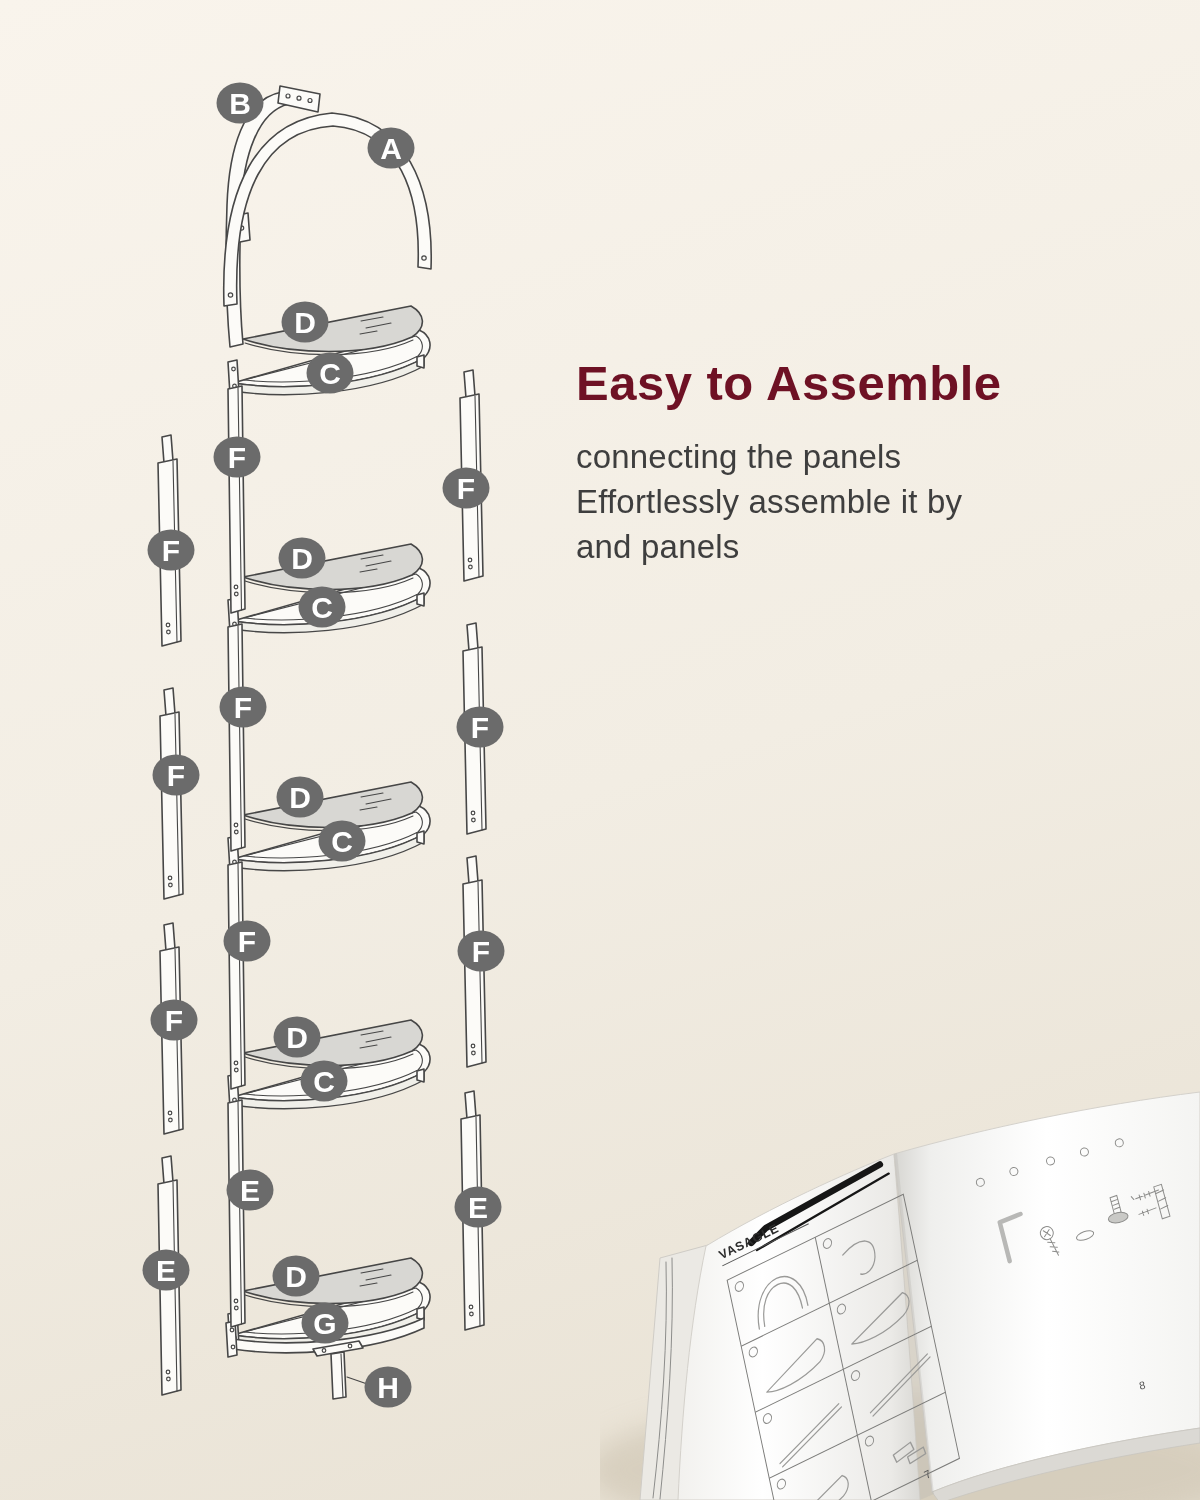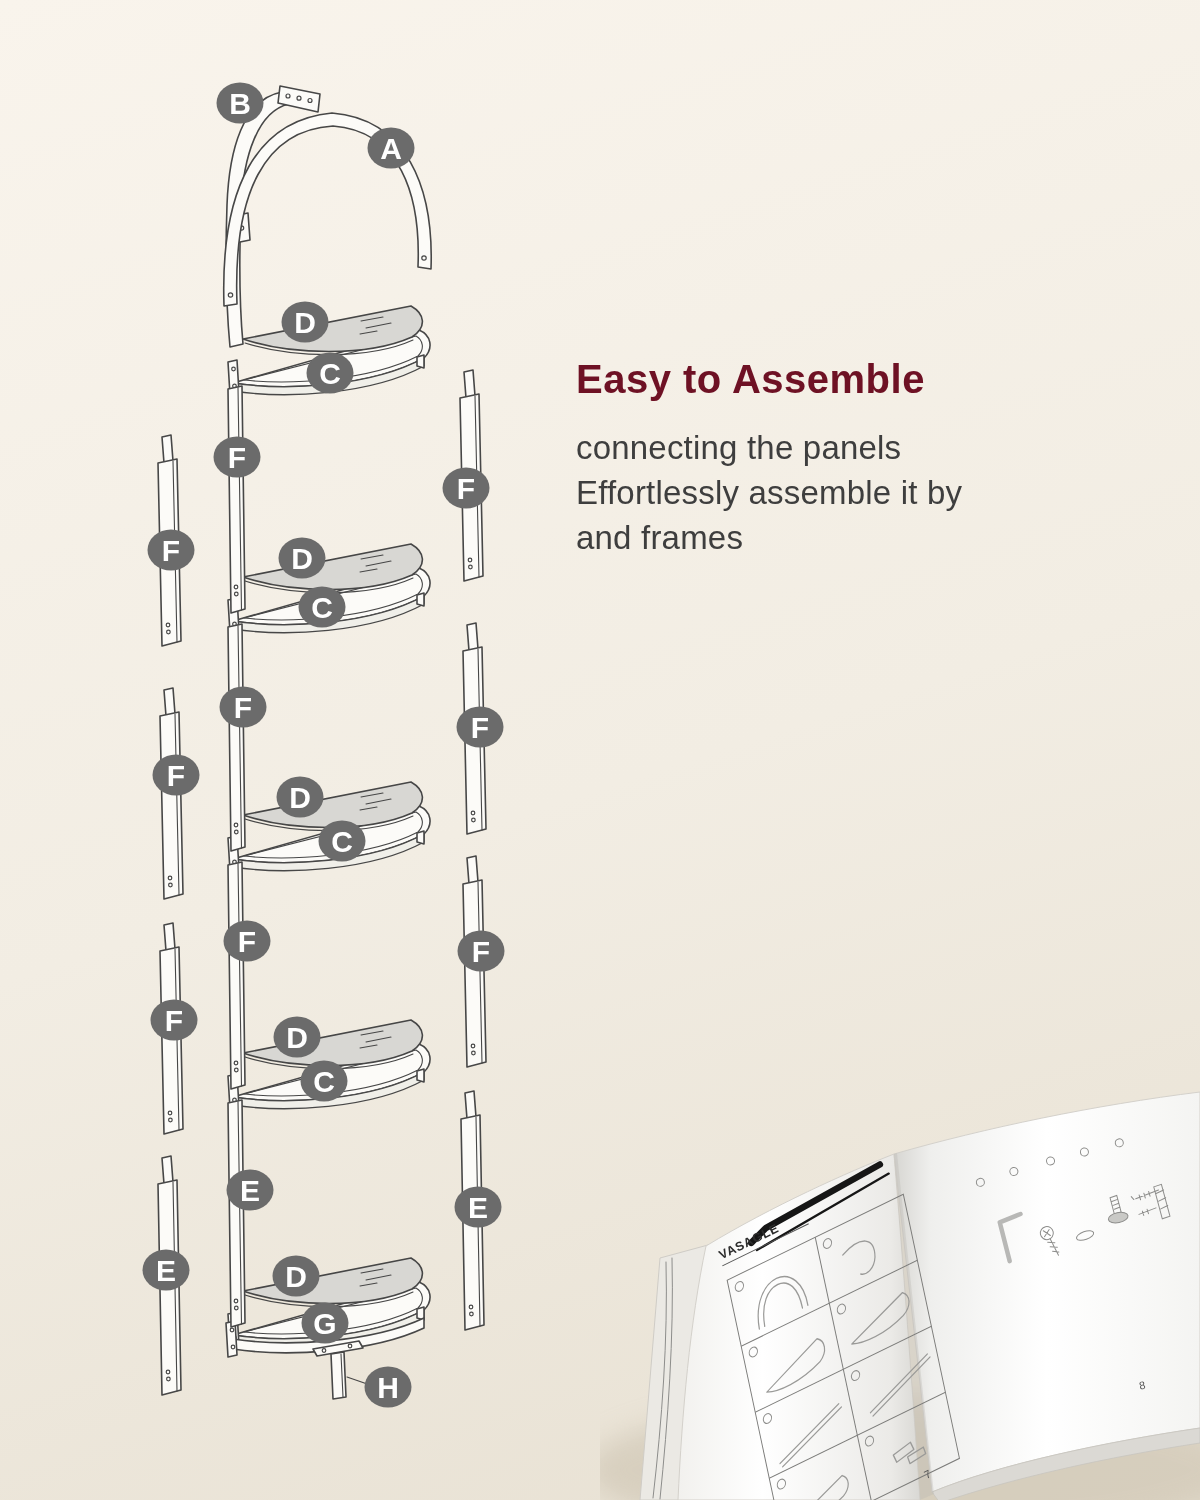--- a/index.html
+++ b/index.html
@@ -10,21 +10,21 @@
   #diagram{left:0;top:0;}
   #book{left:600px;top:1060px;}
   .ln{fill:none;stroke:#474747;stroke-width:1.6;stroke-linecap:round;stroke-linejoin:round;}
   .thin{stroke-width:1.1;}
   .fw{fill:#fcfbf8;stroke:#474747;stroke-width:1.6;stroke-linejoin:round;}
   .face{fill:#f0efe9;stroke:#474747;stroke-width:1.4;stroke-linejoin:round;}
   .fg{fill:#d8d7d3;stroke:#464646;stroke-width:1.6;stroke-linejoin:round;}
   .dot{fill:none;stroke:#474747;stroke-width:1.2;}
   .badge-letter{font-family:"Liberation Sans",sans-serif;font-size:30px;font-weight:bold;fill:#ffffff;}
   .headline{position:absolute;left:576px;top:358px;width:580px;}
-  .headline h1{margin:0;font-size:40px;font-weight:bold;letter-spacing:.5px;line-height:1.05;}
+  .headline h1{margin:0;font-size:49px;font-weight:bold;letter-spacing:.5px;line-height:1.05;}
   .headline .body{margin-top:26px;font-size:33px;line-height:1.36;letter-spacing:.2px;}
   .headline .body span{display:block;}
   
   .bk{fill:none;stroke:#9a9a98;stroke-width:1.3;stroke-linecap:round;stroke-linejoin:round;}
   .bk2{fill:none;stroke:#8d8d8b;stroke-width:1;stroke-linecap:round;}
   .gridln{fill:none;stroke:#7c7c7a;stroke-width:1;}
   .mini-label{font-size:11px;fill:#555;}
   .brand-text{font-size:12.5px;font-weight:bold;letter-spacing:.8px;fill:#2d2d2d;}
 </style>
 </head>
@@ -229,21 +229,21 @@
           <text x="388" y="1397.5" text-anchor="middle" class="badge-letter" fill="#ffffff">H</text>
         </g>
       </g>
   </svg>
 
   <div class="headline">
     <h1 style="color: rgb(110, 17, 36);">Easy to Assemble</h1>
     <div class="body" style="color: rgb(62, 62, 62);">
       <span>connecting the panels</span>
       <span>Effortlessly assemble it by</span>
-      <span>and frames</span>
+      <span>and panels</span>
     </div>
   </div>
 
   <svg id="book" width="600" height="440" viewBox="600 1060 600 440">
     <defs>
       <linearGradient id="gLeft" x1="0" y1="0" x2="1" y2="0">
         <stop offset="0" stop-color="#f2f1ee"></stop>
         <stop offset="0.35" stop-color="#ffffff"></stop>
         <stop offset="0.88" stop-color="#ebeae7"></stop>
         <stop offset="1" stop-color="#d9d8d4"></stop>

